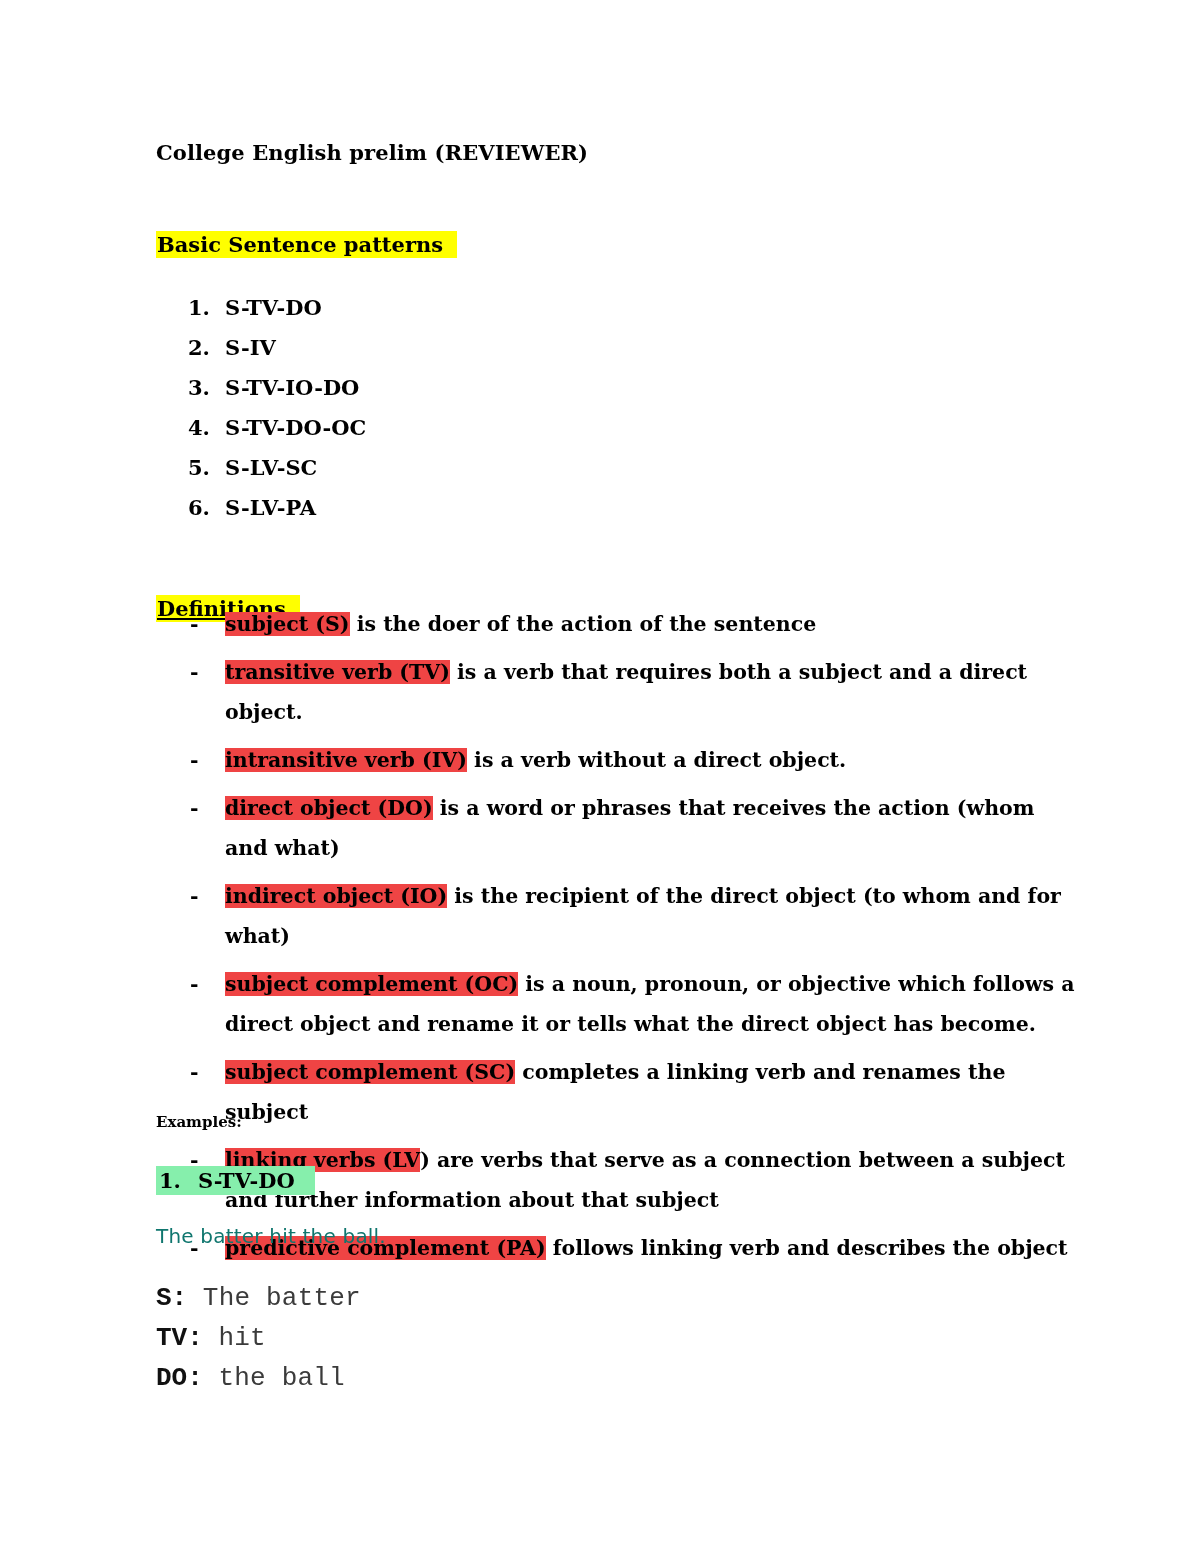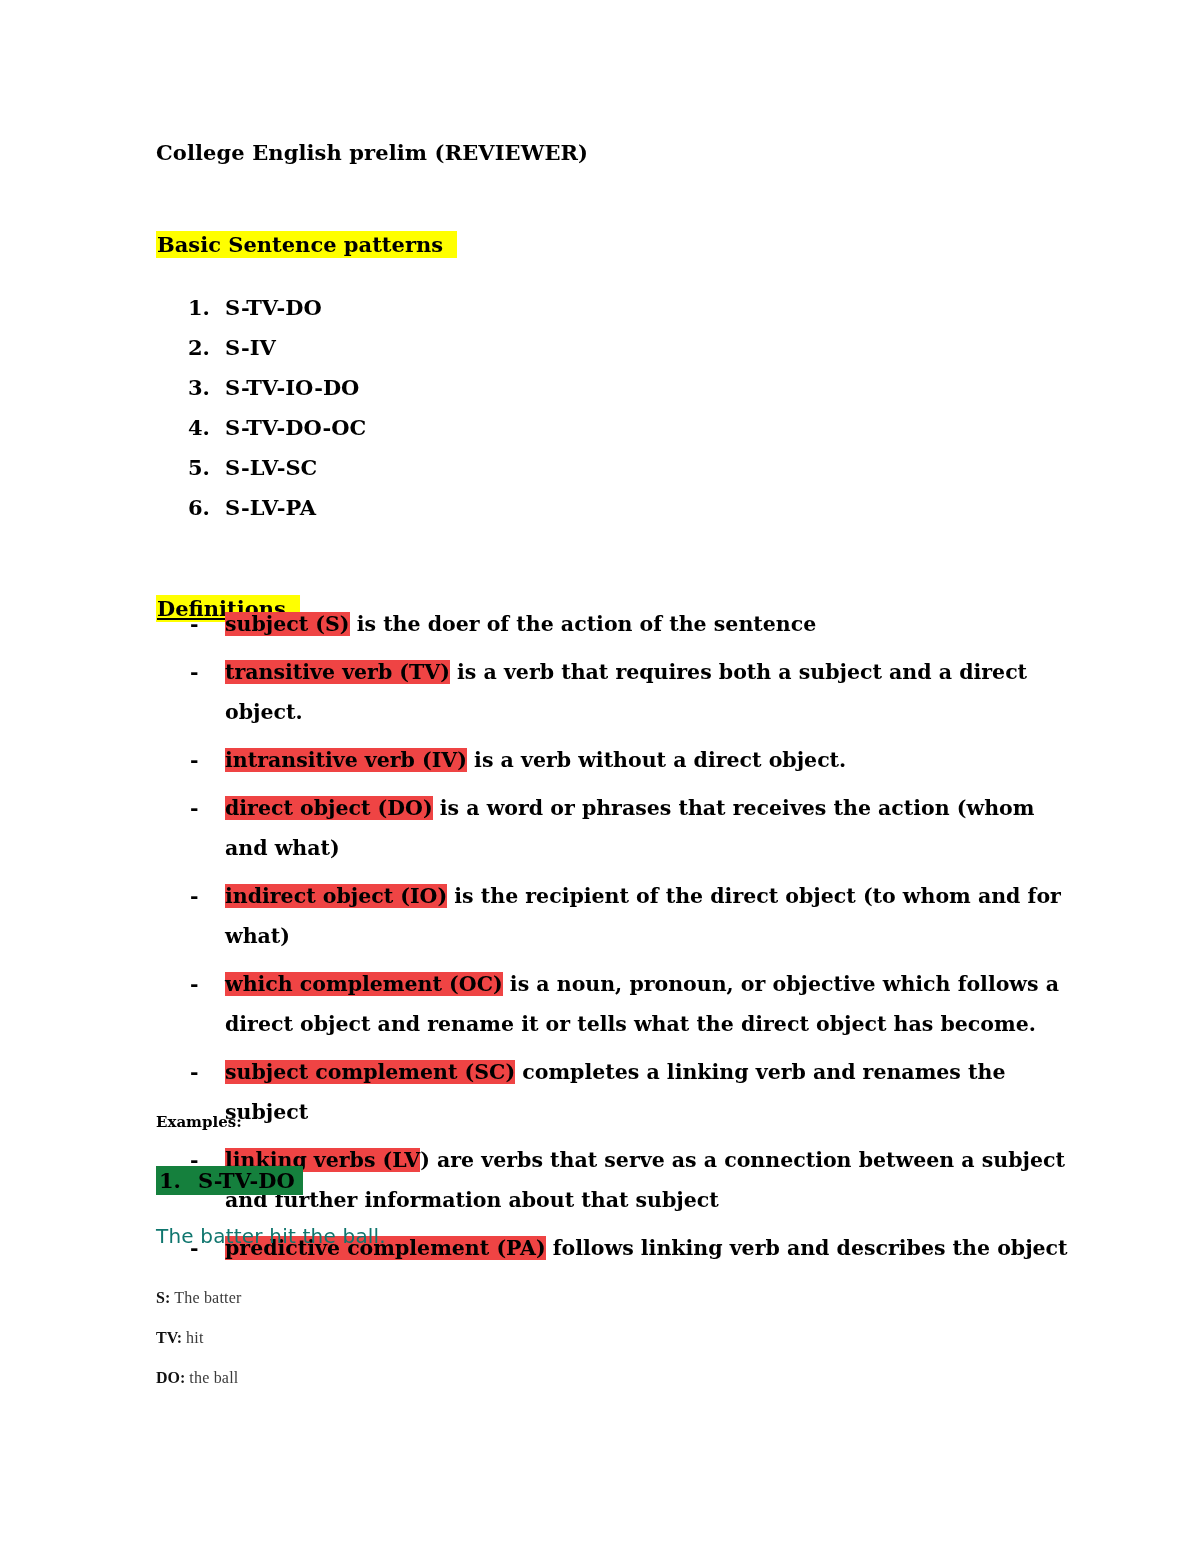--- a/index.html
+++ b/index.html
@@ -128,22 +128,22 @@
 
   .example-item {
     position: absolute;
     left: 142px;
     top: 1168px;
     font-size: 21px;
     font-weight: bold;
     white-space: nowrap;
   }
   .example-item .hl {
-    background: #15803d;
-    padding: 2px 8px 2px 3px;
+    background: #86efac;
+    padding: 2px 20px 2px 3px;
   }
   .example-item .e-num { margin-right: 17px; }
 
   
   .sans-block {
     position: absolute;
     left: 142px;
     font-family: "DejaVu Sans", "Liberation Sans", sans-serif;
     color: #3c3c3c;
     font-size: 20px;
@@ -151,22 +151,22 @@
   }
   #example-sentence {
     top: 1224px;
     color: #0f766e;
     letter-spacing: 0.2px;
   }
   .breakdown {
     position: absolute;
     left: 142px;
     top: 1278px;
-    font-family: Liberation Serif, serif;
-    font-size: 16px;
+    font-family: Liberation Mono, monospace;
+    font-size: 26px;
   }
   .breakdown .row {
     height: 40px;
     line-height: 40px;
     white-space: nowrap;
   }
   .breakdown .lbl {
     font-weight: bold;
     color: #111111;
   }
@@ -223,21 +223,21 @@
     <li>
       <span class="dash">-</span><span class="term">intransitive verb (IV)</span><span class="rest"> is a verb without a direct object.</span>
     </li>
     <li>
       <span class="dash">-</span><span class="term">direct object (DO)</span><span class="rest"> is a word or phrases that receives the action (whom and what)</span>
     </li>
     <li>
       <span class="dash">-</span><span class="term">indirect object (IO)</span><span class="rest"> is the recipient of the direct object (to whom and for what)</span>
     </li>
     <li>
-      <span class="dash">-</span><span class="term">which complement (OC)</span><span class="rest"> is a noun, pronoun, or objective which follows a direct object and rename it or tells what the direct object has become.</span>
+      <span class="dash">-</span><span class="term">subject complement (OC)</span><span class="rest"> is a noun, pronoun, or objective which follows a direct object and rename it or tells what the direct object has become.</span>
     </li>
     <li>
       <span class="dash">-</span><span class="term">subject complement (SC)</span><span class="rest"> completes a linking verb and renames the subject</span>
     </li>
     <li>
       <span class="dash">-</span><span class="term">linking verbs (LV</span><span class="rest">) are verbs that serve as a connection between a subject and further information about that subject</span>
     </li>
     <li>
       <span class="dash">-</span><span class="term">predictive complement (PA)</span><span class="rest"> follows linking verb and describes the object</span>
     </li>

